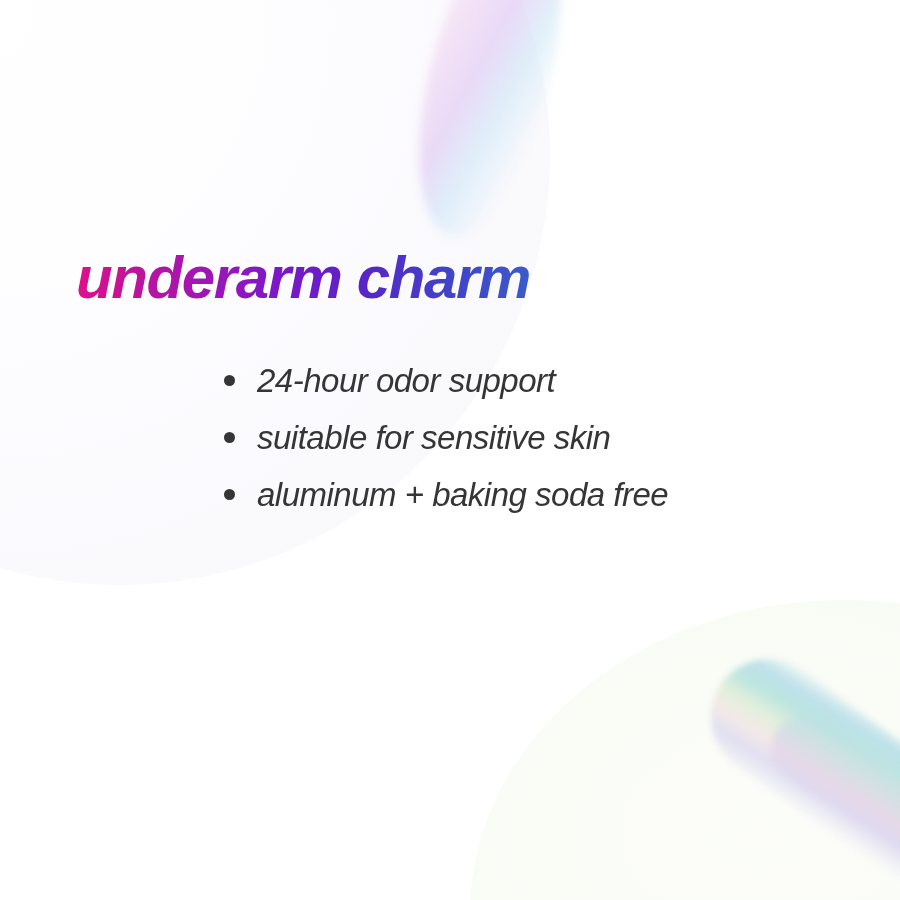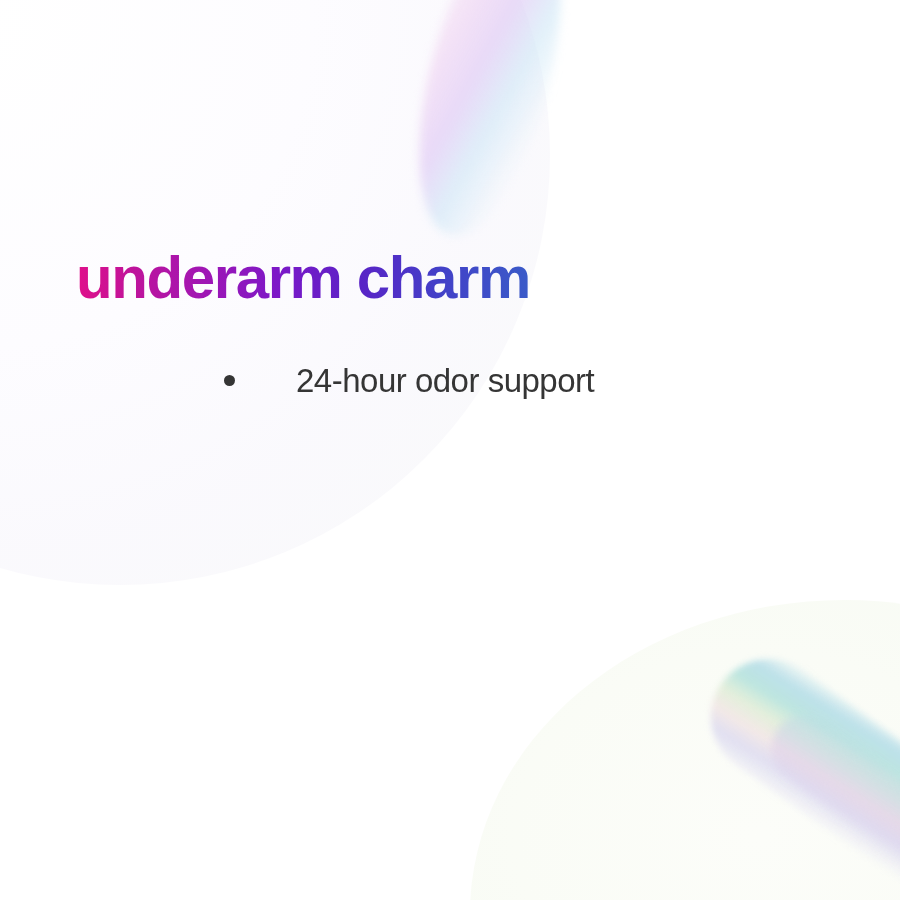--- a/index.html
+++ b/index.html
@@ -226,20 +226,21 @@
         rgba(186,206,236,0.45) 30%,
         rgba(214,196,232,0.42) 56%,
         rgba(255,255,255,0) 90%);
     filter: blur(4px);
   }
 
   
   .content {
     position: absolute;
     inset: 0;
+    font-style: italic;
   }
 
   .headline {
     position: absolute;
     left: 76px;
     top: 206px;
     font-size: 60px;
     font-weight: 700;
     letter-spacing: -1.4px;
     line-height: 1.05;
@@ -269,21 +270,20 @@
   }
   .feature-item {
     display: flex;
     align-items: center;
     height: 57px;
     color: #353535;
     font-size: 33px;
     font-weight: 400;
     letter-spacing: -0.5px;
     white-space: nowrap;
-    gap: 39px;
   }
   .bullet-dot {
     width: 11px;
     height: 11px;
     border-radius: 50%;
     background: #353535;
     flex: 0 0 auto;
     margin-right: 22px;
   }
 </style>
@@ -307,16 +307,24 @@
 
   <div class="content">
 
     <h1 class="headline">underarm charm</h1>
 
     <ul class="feature-list">
       <li class="feature-item">
         <span class="bullet-dot"></span>
         <span>24-hour odor support</span>
       </li>
+      <li class="feature-item">
+        <span class="bullet-dot"></span>
+        <span>suitable for sensitive skin</span>
+      </li>
+      <li class="feature-item">
+        <span class="bullet-dot"></span>
+        <span>aluminum + baking soda free</span>
+      </li>
     </ul>
 
   </div>
 </div>
 
 </body></html>

